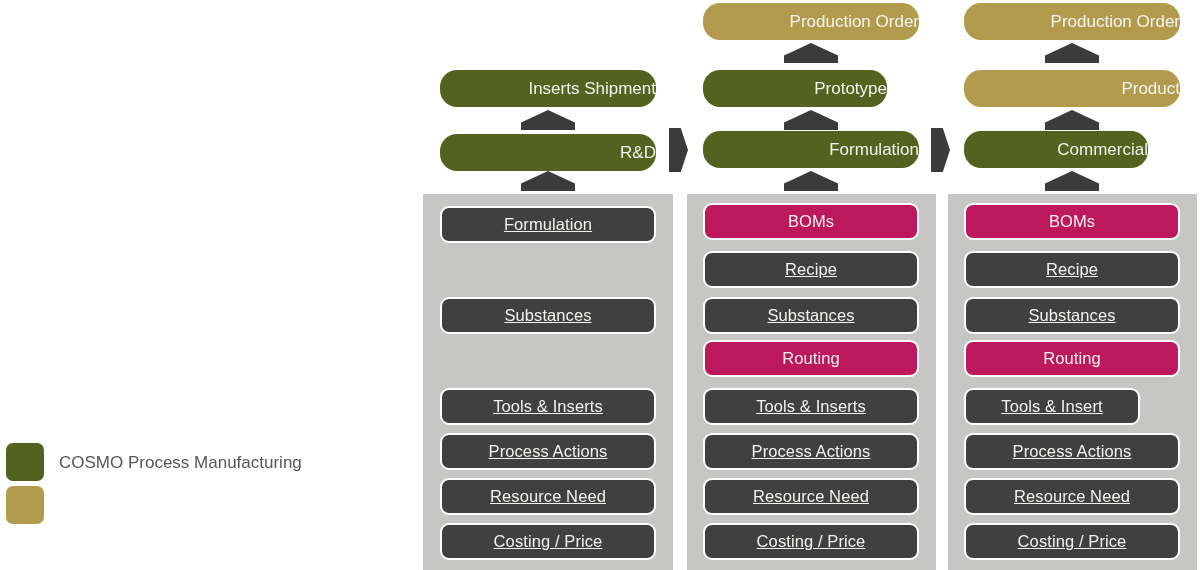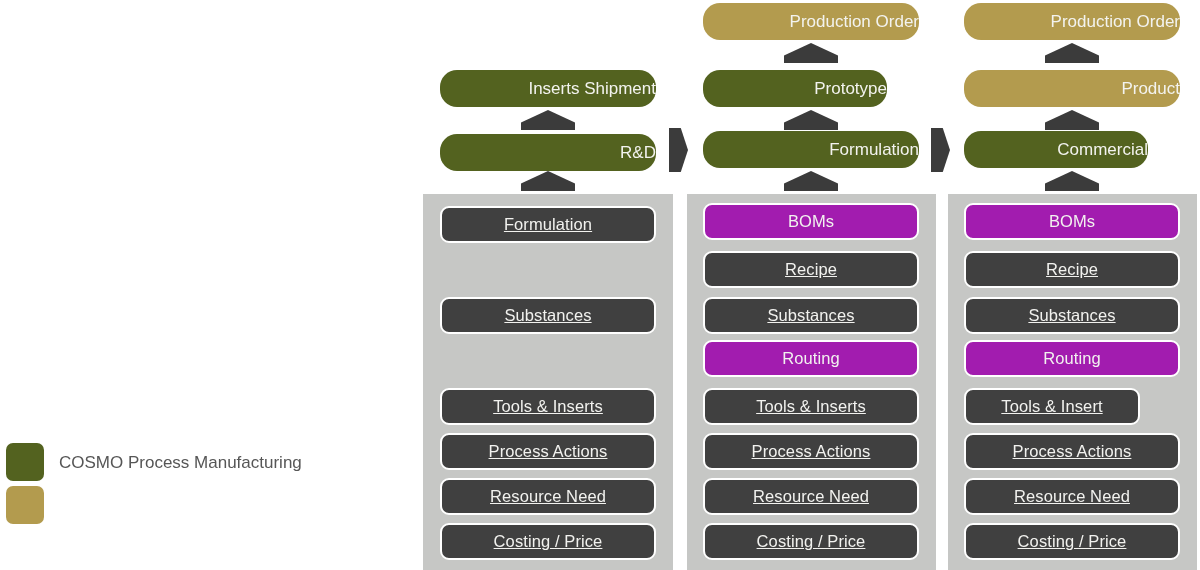--- a/index.html
+++ b/index.html
@@ -30,21 +30,21 @@
     display: flex;
     align-items: center;
     justify-content: center;
     color: #f2f2ef;
     font-size: 16.5px;
     letter-spacing: .1px;
     white-space: nowrap;
     line-height: 1;
   }
   .pill.green { background: #404040; text-decoration: underline; }
-  .pill.gold  { background: #a21caf; }
+  .pill.gold  { background: #be185d; }
 
   
   .hdr {
     position: absolute;
     box-sizing: border-box;
     border-radius: 17px;
     display: flex;
     align-items: center;
     justify-content: flex-end;
     color: #f3f3ef;

